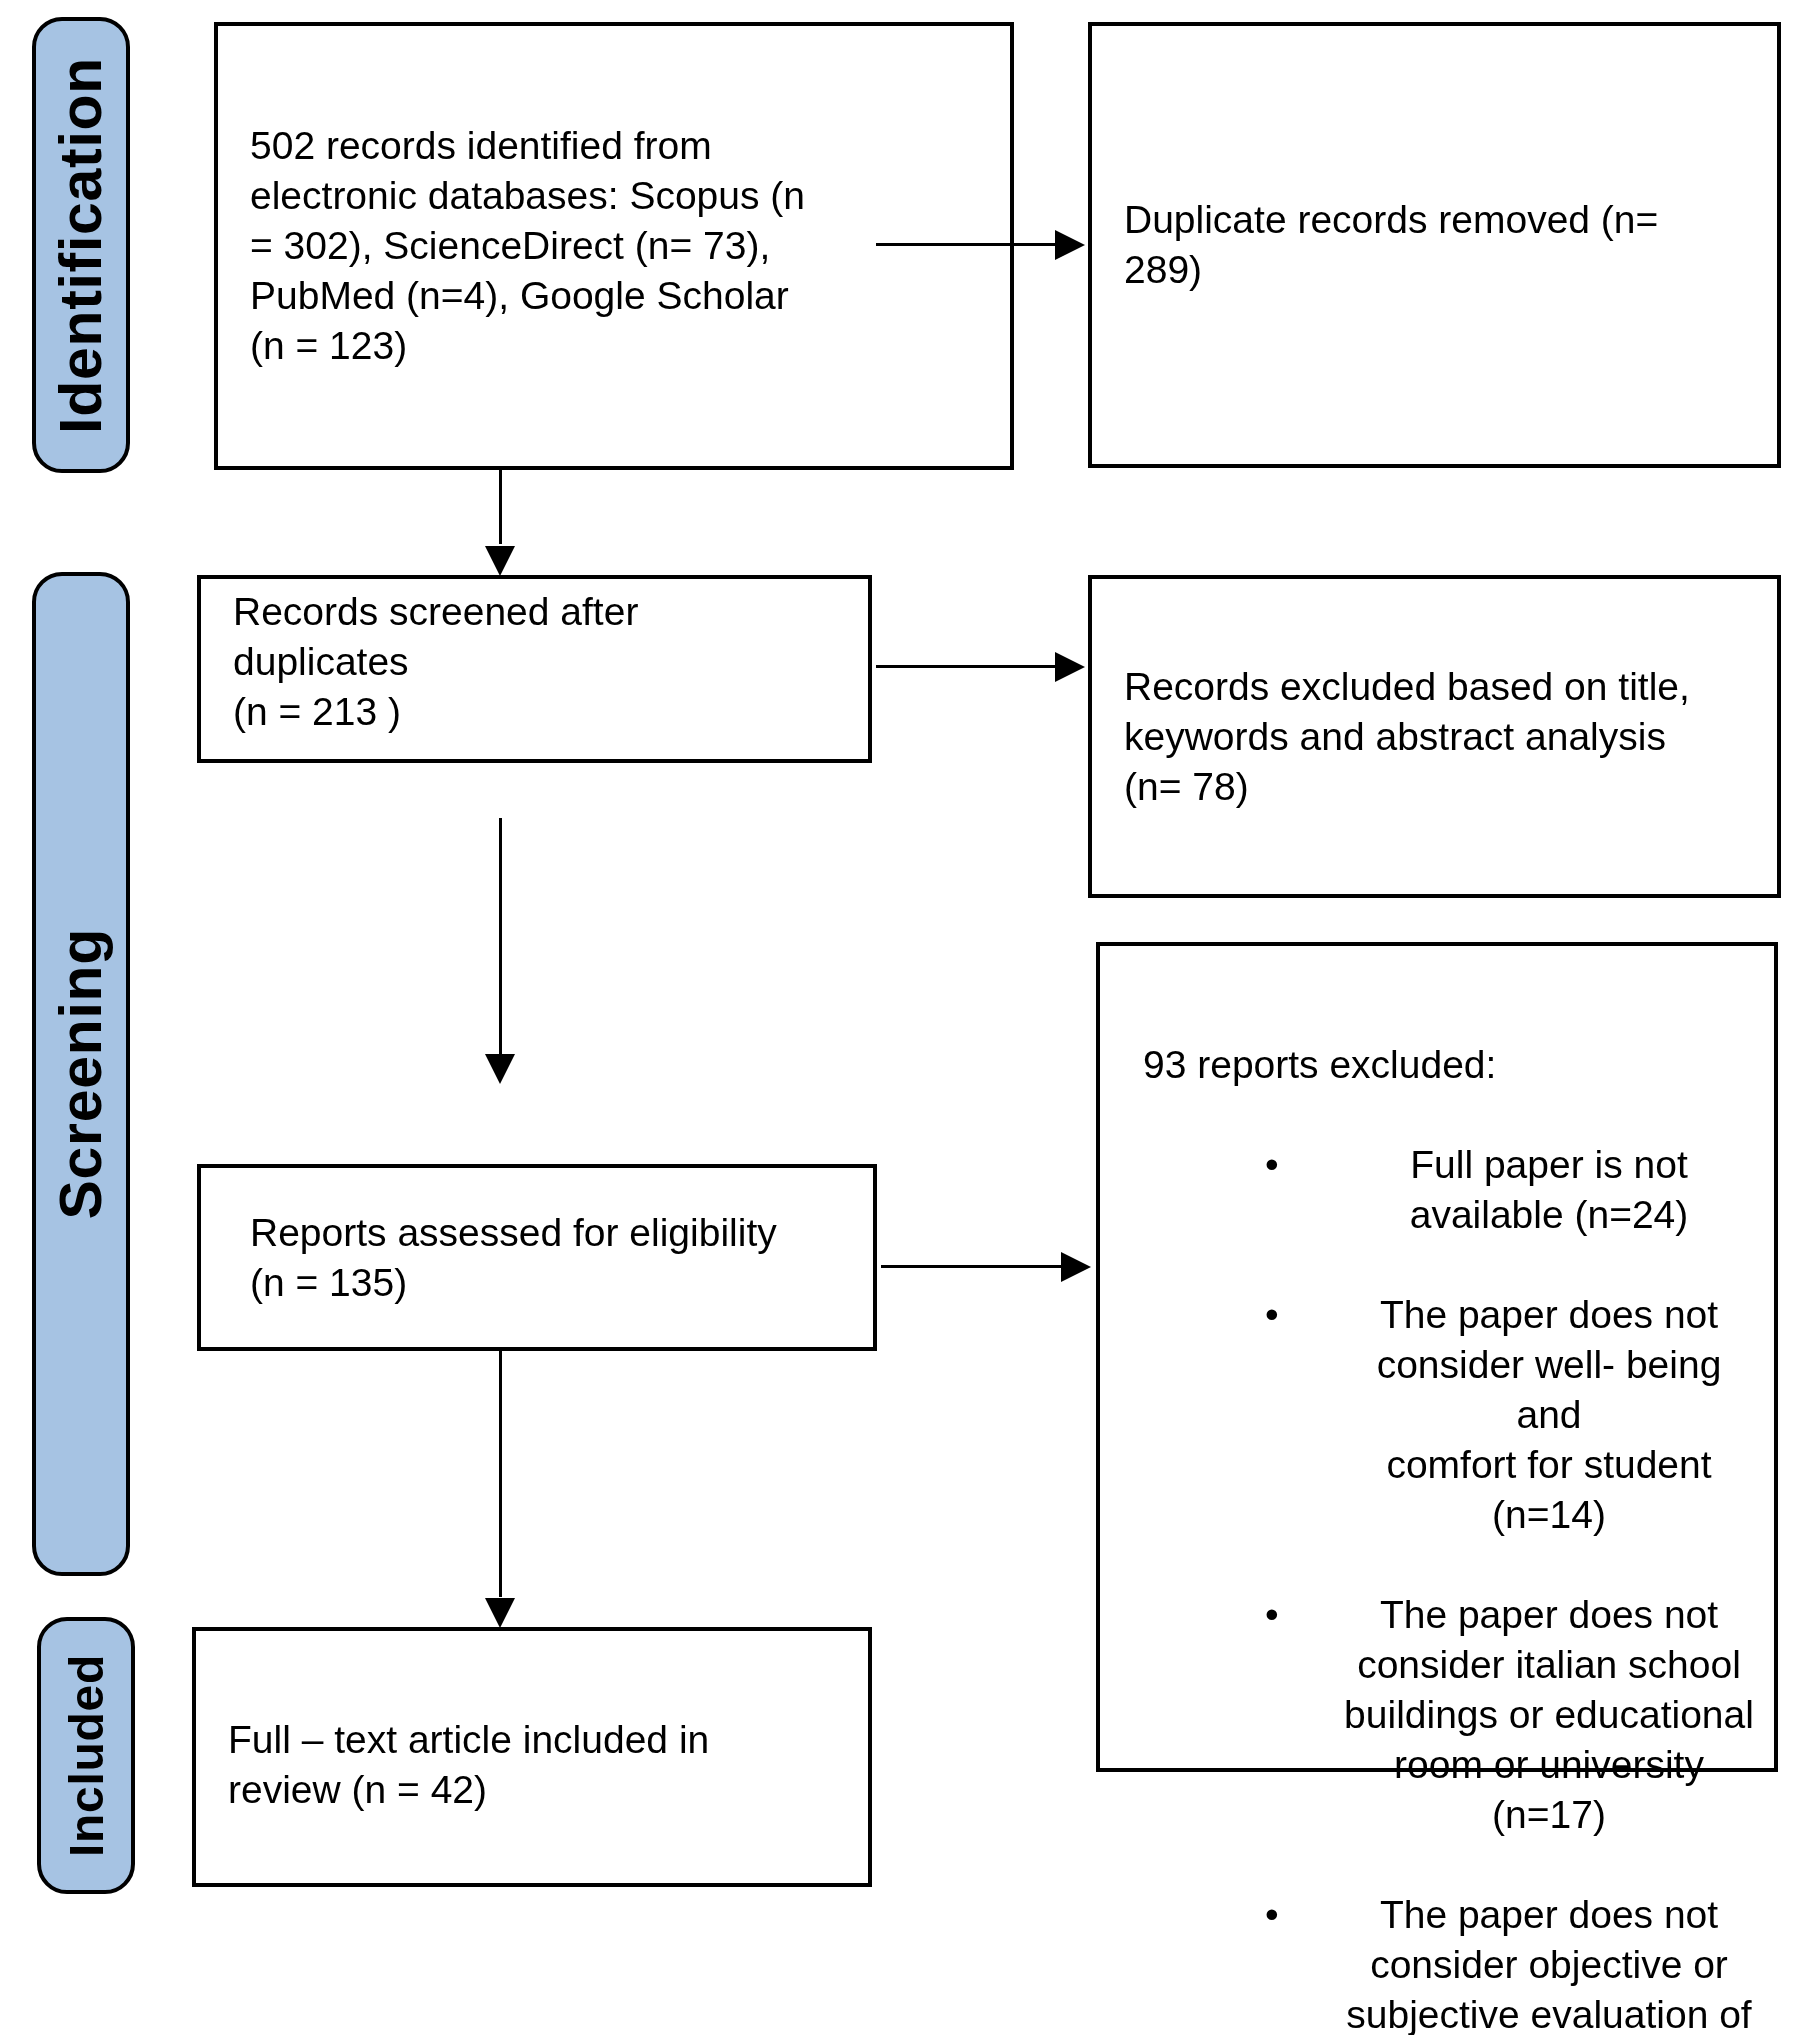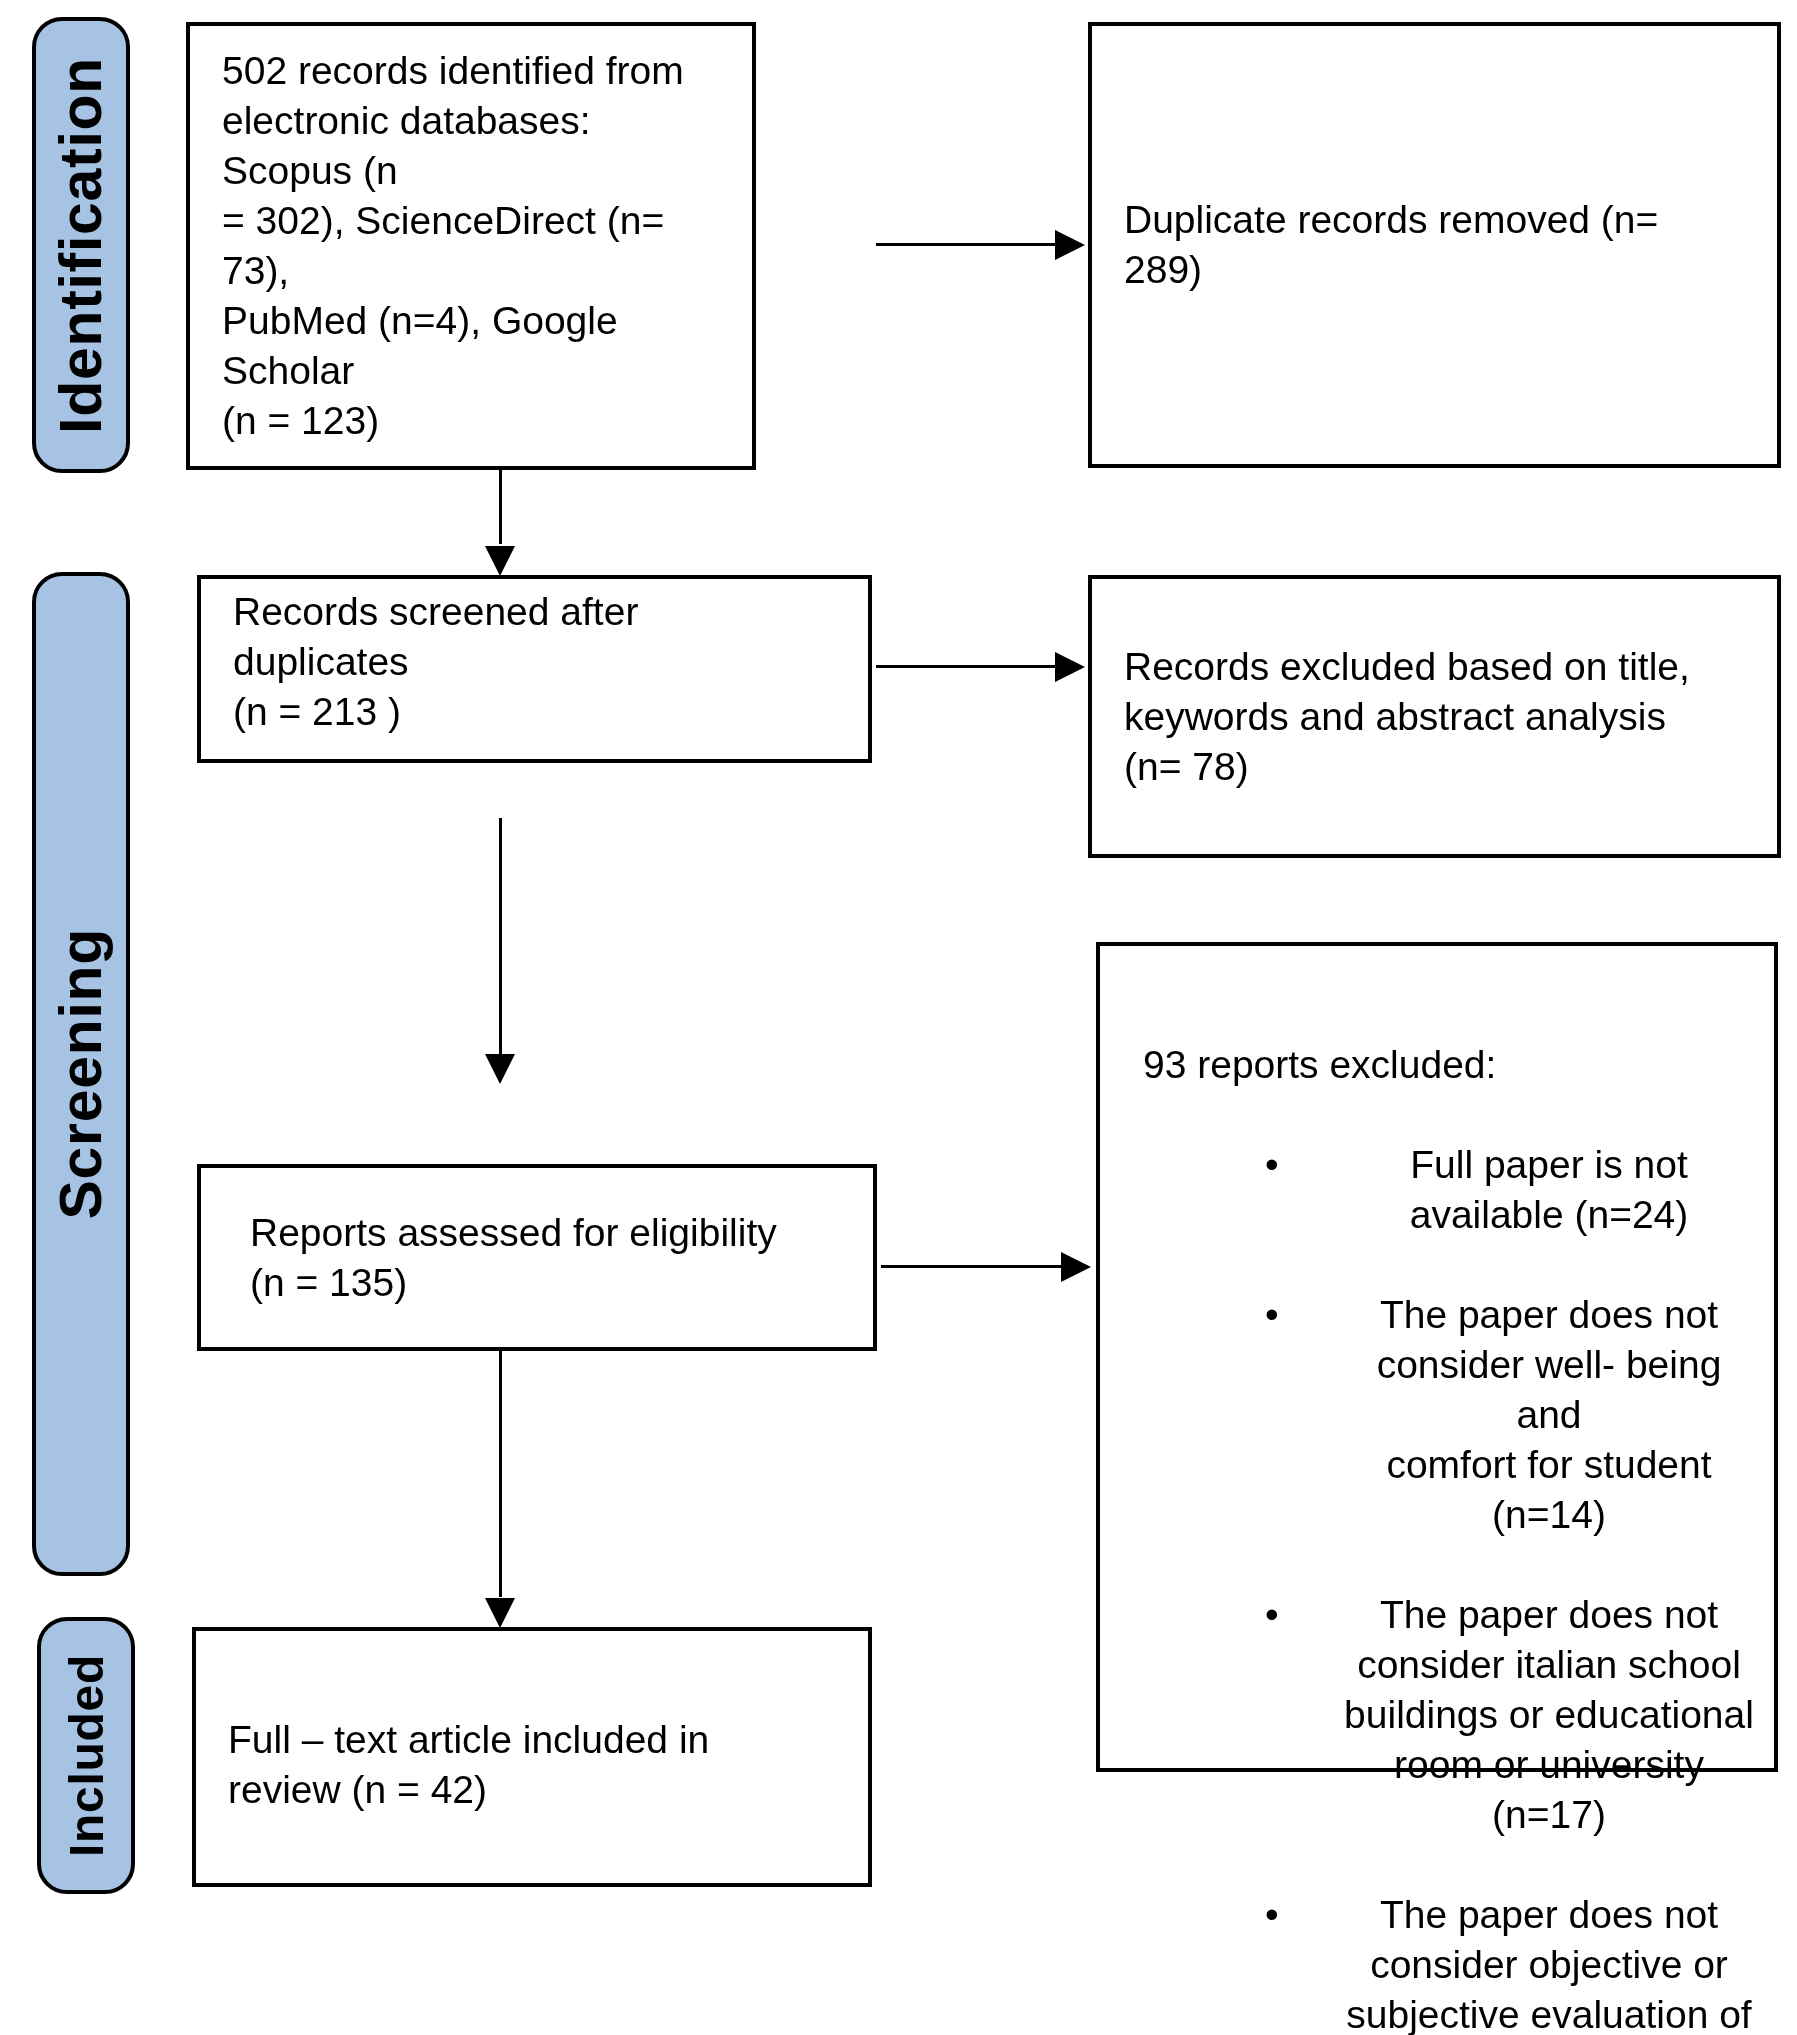--- a/index.html
+++ b/index.html
@@ -34,24 +34,24 @@
     position:absolute;
     background:#fff;
     border:4.7px solid #000;
     box-sizing:border-box;
     font-size:39px;
     line-height:50px;
     display:flex;flex-direction:column;justify-content:center;
     white-space:pre-line;
   }
   .box .txt{white-space:pre-line;}
-  #box-identified{left:186px;top:22px;width:570px;height:448px;padding:0 24px 0 32px;}
+  #box-identified{left:214px;top:22px;width:800px;height:448px;padding:0 24px 0 32px;}
   #box-duplicates{left:1088px;top:22px;width:693px;height:446px;padding:0 24px 0 32px;}
   #box-screened{left:197px;top:575px;width:675px;height:188px;padding:0 24px 14px 32px;}
-  #box-title-excluded{left:1088px;top:575px;width:693px;height:283px;padding:0 24px 0 32px;}
+  #box-title-excluded{left:1088px;top:575px;width:693px;height:323px;padding:0 24px 0 32px;}
   #box-assessed{left:197px;top:1164px;width:680px;height:187px;padding:0 24px 0 49px;}
   #box-included-article{left:192px;top:1627px;width:680px;height:260px;padding:16px 24px 0 32px;}
 
   
   #box-reports-excluded{
     left:1096px;top:942px;width:682px;height:830px;
     justify-content:flex-start;
     padding:94px 20px 0 43px;
   }
   #box-reports-excluded ul{

